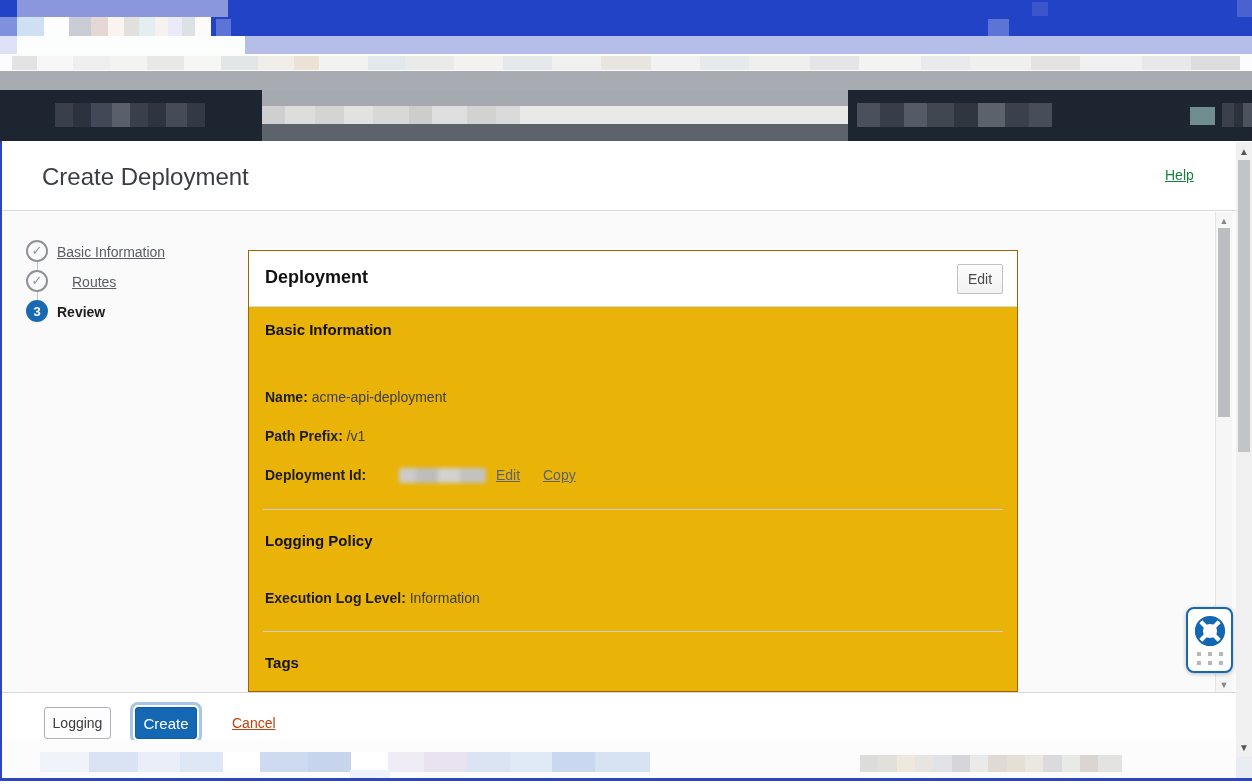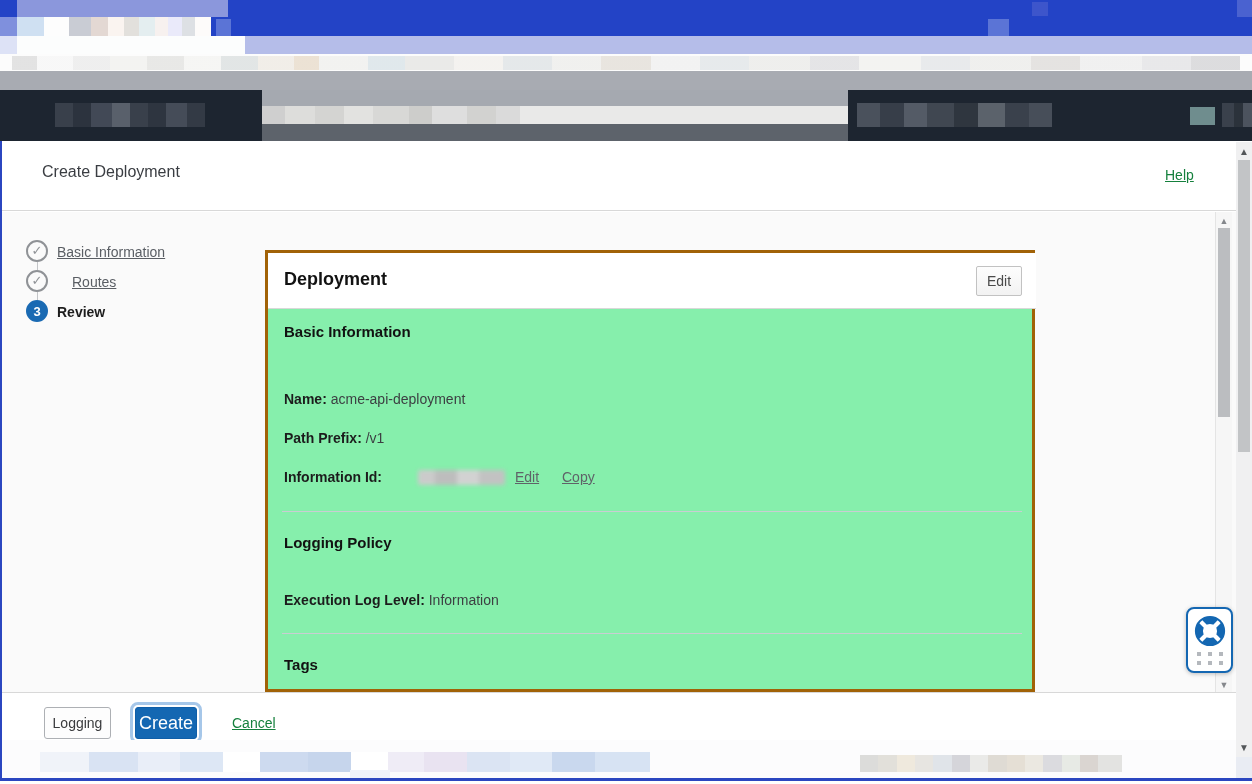--- a/index.html
+++ b/index.html
@@ -41,35 +41,35 @@
     background:linear-gradient(90deg,#4a515c 0 12%,#373e49 12% 24%,#545b66 24% 36%,#404751 36% 50%,#2f363f 50% 62%,#5b626b 62% 76%,#3a414c 76% 88%,#474e59 88% 100%); }
   .hdr-blk-teal  { left:1190px; top:107px; width:25px; height:18px; background:#6f8d8e; }
   .hdr-blk-far   { left:1222px; top:103px; width:30px; height:24px;
     background:linear-gradient(90deg,#3a414c 0 40%,#2b323b 40% 70%,#4c535e 70% 100%); }
 
   
   .frame-left   { left:0; top:141px; width:2px; height:640px; background:#2b46c0; }
   .frame-bottom { left:0; top:778px; width:1252px; height:3px; background:#2b46c0; }
 
   .panel-header { left:2px; top:141px; width:1234px; height:70px; background:#fff; border-bottom:1px solid #d8d8d8; }
-  .dialog-title { left:42px; top:163px; font-size:16px; color:#3a3d42; }
+  .dialog-title { left:42px; top:163px; font-size:24px; color:#3a3d42; }
   .help-link { left:1165px; top:167px; font-size:14px; color:#15803d; text-decoration:underline; cursor:pointer; }
 
   .panel-body { left:2px; top:212px; width:1234px; height:480px; background:#fafafa; }
 
   
   .step-circle { width:22px; height:22px; border-radius:50%; border:2px solid #8f9296;
     color:#8f9296; font-size:13px; line-height:18px; text-align:center; background:#fafafa; }
   .step-circle.current { background:#1a6ab3; border-color:#1a6ab3; color:#fff; font-weight:bold; line-height:19px; }
   .step-connector { width:1px; background:#c3c5c8; left:37px; }
   .step-label { font-size:14px; color:#5a5e64; text-decoration:underline; cursor:pointer; }
   .step-label.current { color:#1d1d1d; font-weight:bold; text-decoration:none; cursor:default; }
 
   
-  .card { left:248px; top:250px; width:770px; height:442px; background:#86efac; border:3px solid #a16207;margin-left:17px; }
+  .card { left:248px; top:250px; width:770px; height:442px; background:#eab308; border:1px solid #a16207; }
   .card-header { position:absolute; left:0; top:0; width:768px; height:56px; border-bottom:1px solid #d8d8d8; background:#fff; }
   .card-title { position:absolute; left:16px; top:16px; font-size:18px; font-weight:bold; color:#121212; }
   .edit-btn { position:absolute; left:708px; top:13px; width:46px; height:30px;
     background:linear-gradient(#fdfdfd,#f2f2f2); border:1px solid #c2c2c2; border-radius:2px;
     font-size:14px; color:#4a4a4a; font-family:"Liberation Sans",sans-serif; cursor:pointer; }
   .sec-heading { position:absolute; left:16px; font-size:15px; font-weight:bold; color:#121212; }
   .field-row { position:absolute; left:16px; font-size:14px; color:#3c3f42; }
   .field-label { font-weight:bold; color:#1c1c1c; }
   .redacted { position:absolute; left:150px; width:87px; height:15px; border-radius:2px;
     background:linear-gradient(90deg,#cbcbcb 0 20%,#bdbdbd 20% 45%,#d2d2d2 45% 70%,#c2c2c2 70% 100%); filter:blur(2px); }
@@ -86,23 +86,23 @@
   .out-scroll-thumb { left:1238px; top:160px; width:12px; height:292px; background:#c2c4c6; }
   .out-arrow { font-size:10px; color:#54575a; width:16px; text-align:center; cursor:default; }
 
   
   .panel-footer { left:2px; top:692px; width:1234px; height:48px; background:#fff; border-top:1px solid #d8d8d8; }
   .btn-previous { left:44px; top:707px; width:67px; height:32px; background:#fdfdfd;
     border:1px solid #adb0b4; border-radius:3px; font-size:14px; color:#3a3b3d;
     font-family:"Liberation Sans",sans-serif; cursor:pointer; }
   .create-ring { left:130px; top:702px; width:72px; height:42px; border:3px solid #a6c7e9; border-radius:8px; background:#fff; }
   .btn-create { position:absolute; left:2px; top:2px; width:62px; height:32px; background:#1467b2;
-    border:1px solid #0f5ea8; border-radius:3px; color:#fff; font-size:18px;
+    border:1px solid #0f5ea8; border-radius:3px; color:#fff; font-size:15px;
     font-family:"Liberation Sans",sans-serif; cursor:pointer; }
-  .cancel-link { left:232px; top:715px; font-size:14px; color:#15803d; text-decoration:underline; cursor:pointer; }
+  .cancel-link { left:232px; top:715px; font-size:14px; color:#c2410c; text-decoration:underline; cursor:pointer; }
 
   
   .bottom-strip { left:2px; top:740px; width:1234px; height:38px; background:#fcfcfd; }
   .bot-blur-left { left:40px; top:752px; width:610px; height:20px;
     background:linear-gradient(90deg,#f0f3f9 0 8%,#d9e3f3 8% 16%,#e9eef8 16% 23%,#dde7f5 23% 30%,#ffffff 30% 36%,#cddaef 36% 44%,#c6d5ec 44% 51%,#ffffff 51% 57%,#efecf6 57% 63%,#e9e3f1 63% 70%,#dbe4f3 70% 77%,#e0e9f6 77% 84%,#c9d8ee 84% 91%,#d7e3f3 91% 100%); }
   .bot-blur-left2 { left:350px; top:770px; width:40px; height:8px; background:#eef2fa; }
   .bot-blur-right { left:860px; top:755px; width:262px; height:17px;
     background:linear-gradient(90deg,#dcdcda 0 7%,#e2e0da 7% 14%,#efe9dd 14% 21%,#e7e5e1 21% 28%,#e0e4e9 28% 35%,#d5d5da 35% 42%,#eaeae8 42% 49%,#dfdbd4 49% 56%,#e5dfd5 56% 63%,#ebe8e1 63% 70%,#dbdbdf 70% 77%,#e7eae5 77% 84%,#dad5d1 84% 91%,#e3e3e1 91% 100%); }
   .bot-blur-sr { left:1236px; top:757px; width:16px; height:21px; background:#e9ecf3; }
 
@@ -169,21 +169,21 @@
       <span class="field-label">Name:</span>
       <span>acme-api-deployment</span>
     </div>
 
     <div class="field-row" style="top:177px;">
       <span class="field-label">Path Prefix:</span>
       <span>/v1</span>
     </div>
 
     <div class="field-row" style="top:216px;">
-      <span class="field-label">Information Id:</span>
+      <span class="field-label">Deployment Id:</span>
     </div>
     <div class="redacted" style="top:217px;"></div>
     <a class="inline-link" style="left:247px; top:216px;">Edit</a>
     <a class="inline-link" style="left:294px; top:216px;">Copy</a>
 
     <div class="card-divider" style="top:258px;"></div>
 
     <div class="sec-heading" style="top:281px;">Logging Policy</div>
 
     <div class="field-row" style="top:339px;">

